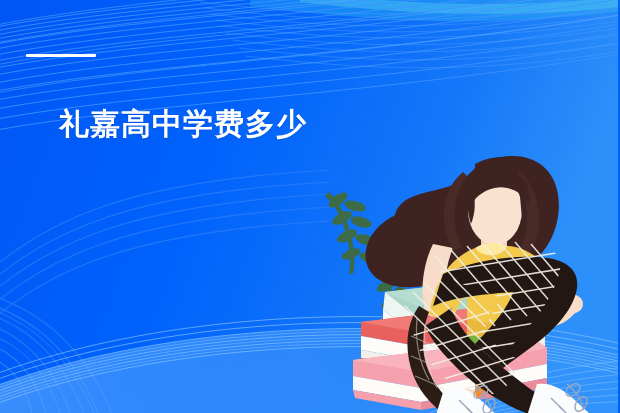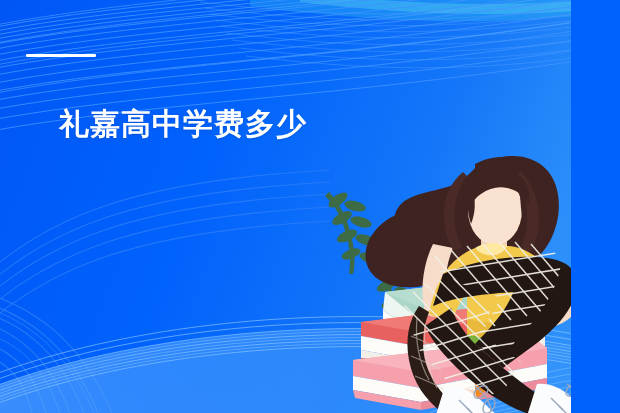--- a/index.html
+++ b/index.html
@@ -4,21 +4,21 @@
 <style>
   * { margin:0; padding:0; box-sizing:border-box; }
   html,body{ width:620px; height:413px; }
   body{
     font-family:"Liberation Sans", sans-serif;
     background:#0062fc;
     overflow:hidden;
   }
   .banner{
     position:relative;
-    width:571px;
+    width:618px;
     height:413px;
     overflow:hidden;
     background:linear-gradient(100deg,#0059f7 0%,#0062fc 42%,#1273f8 72%,#2a8df9 100%);
   }
   .bg-svg{ position:absolute; inset:0; width:620px; height:413px; display:block; }
   .title-block{
     position:absolute;
     left:0; top:0;
     width:360px;
     z-index:5;

